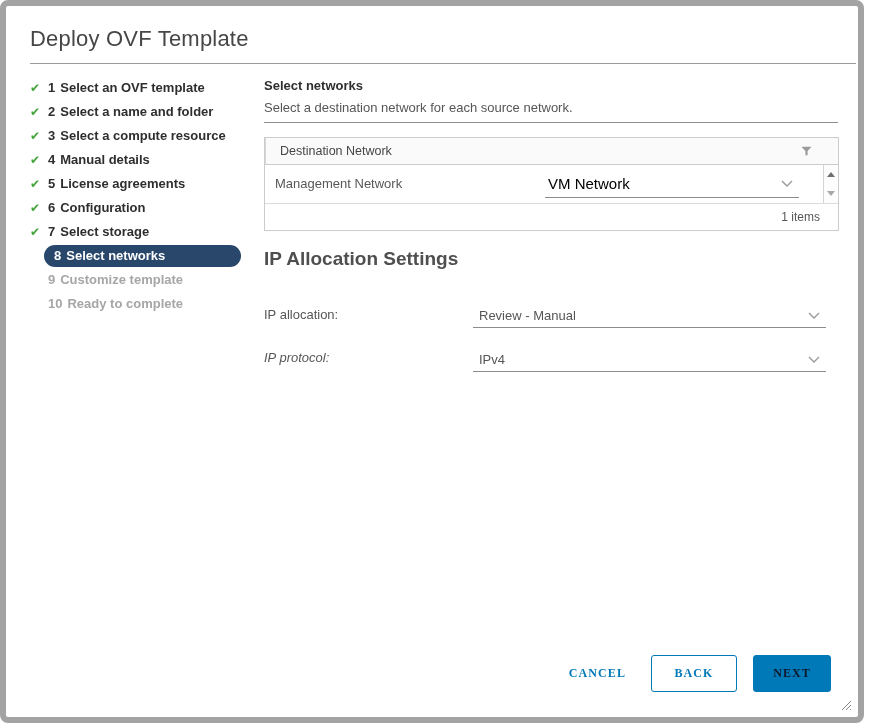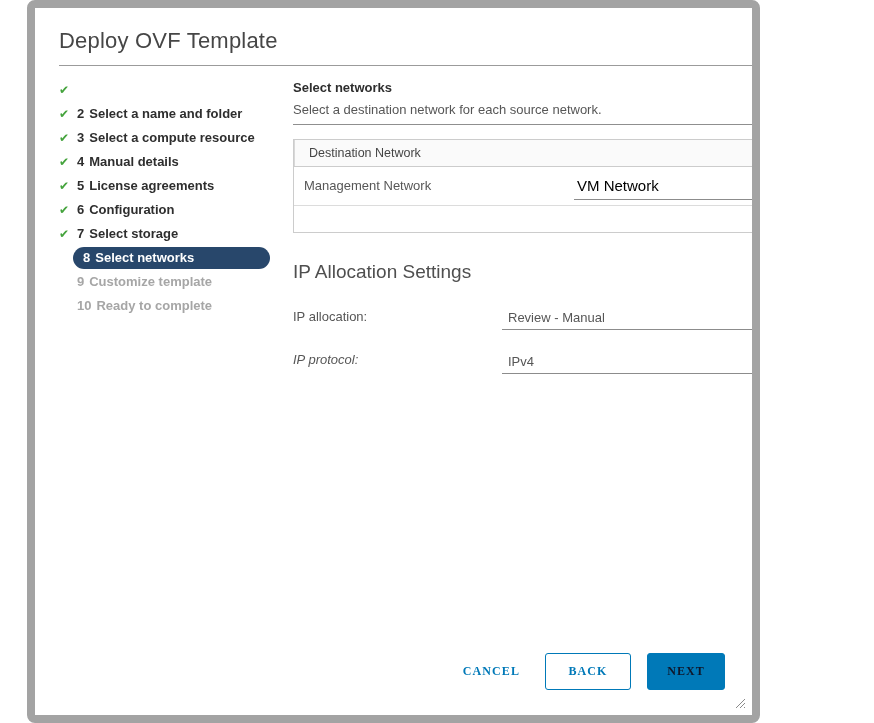--- a/index.html
+++ b/index.html
@@ -1,20 +1,20 @@
 <!DOCTYPE html>
 <html style="--accent-blue: #0079B8; --active-step-bg: #28476B; --checkmark-green: #44A33C;"><head>
 <meta charset="utf-8">
 <style>
   html,body { margin:0; padding:0; background:#ffffff; }
   * { box-sizing:content-box; }
   .dialog {
-    position:relative; width:733px; height:723px; box-sizing:border-box;
-    border:8px solid #a3a3a3; border-radius:8px; background:#fff;
-    font-family:"Liberation Sans", sans-serif; overflow:hidden;margin-left:27px;
+    position:relative; width:864px; height:723px; box-sizing:border-box;
+    border:6px solid #a3a3a3; border-radius:8px; background:#fff;
+    font-family:"Liberation Sans", sans-serif; overflow:hidden;
   }
   .title { position:absolute; left:24px; top:20px; font-size:22px; font-weight:300; color:#464646; letter-spacing:.2px; }
   .title-rule { position:absolute; left:24px; top:57px; width:826px; height:1px; background:#9b9b9b; }
 
   
   .steps { position:absolute; left:24px; top:70px; width:220px; }
   .step { position:relative; height:24px; line-height:24px; font-size:13px; white-space:nowrap; }
   .step .check { position:absolute; left:0; top:0; font-size:12px; color:var(--checkmark-green,#44A33C); }
   .step .txt { position:absolute; left:18px; top:0; }
   .step .num { display:inline-block; margin-right:5px; }
@@ -47,21 +47,21 @@
             border-bottom:1px solid #8c8c8c; font-size:15px; color:#000000; box-sizing:border-box; padding-left:3px; cursor:pointer; }
   .row-dd .chev { position:absolute; right:6px; top:11px; line-height:0; }
   .vscroll { position:absolute; right:0; top:0; width:14px; height:38px; border-left:1px solid #d4d4d4; background:#fdfdfd; }
   .arrow-up { position:absolute; left:3px; top:7px; width:0; height:0;
               border-left:4px solid transparent; border-right:4px solid transparent; border-bottom:5px solid #6f6f6f; }
   .arrow-down { position:absolute; left:3px; bottom:7px; width:0; height:0;
               border-left:4px solid transparent; border-right:4px solid transparent; border-top:5px solid #a8a8a8; }
   .tfoot { height:26px; line-height:26px; border-top:1px solid #dcdcdc; text-align:right; padding-right:18px; font-size:12px; color:#565656; }
 
   
-  .ip-heading { position:absolute; left:258px; top:253px; font-size:19px; font-weight:400; color:#4f4f4f; }
+  .ip-heading { position:absolute; left:258px; top:242px; font-size:19px; font-weight:700; color:#4f4f4f; }
   .field-label { position:absolute; left:258px; font-size:13px; color:#565656; }
   .lbl-1 { top:301px; } .lbl-2 { top:344px;font-style:italic; }
   .field-dd { position:absolute; left:467px; width:353px; height:25px; line-height:25px; box-sizing:border-box;
               border-bottom:1px solid #8c8c8c; font-size:13px; color:#565656; padding-left:6px; cursor:pointer; }
   .dd-1 { top:297px; } .dd-2 { top:341px; }
   .field-dd .chev { position:absolute; right:6px; top:9px; line-height:0; }
 
   
   .actions { position:absolute; right:27px; bottom:25px; display:flex; align-items:center; }
   .btn { font-family:Liberation Serif, serif; font-size:12px; font-weight:700; letter-spacing:1.1px;
@@ -76,20 +76,21 @@
 <body>
 
 <div class="dialog">
 
   <div class="title">Deploy OVF Template</div>
   <div class="title-rule"></div>
 
   <div class="steps">
     <div class="step done">
       <span class="check">✔</span>
+      <span class="txt"><span class="num">1</span><span class="lbl">Select an OVF template</span></span>
     </div>
     <div class="step done">
       <span class="check">✔</span>
       <span class="txt"><span class="num">2</span><span class="lbl">Select a name and folder</span></span>
     </div>
     <div class="step done">
       <span class="check">✔</span>
       <span class="txt"><span class="num">3</span><span class="lbl">Select a compute resource</span></span>
     </div>
     <div class="step done">

